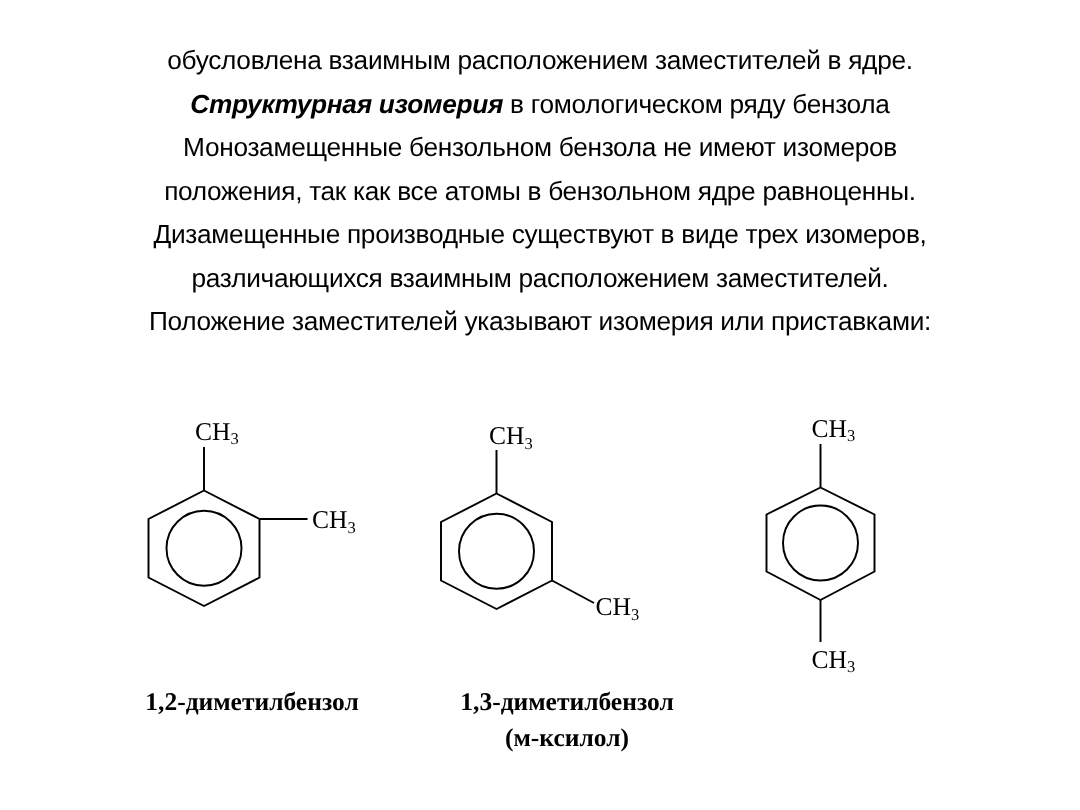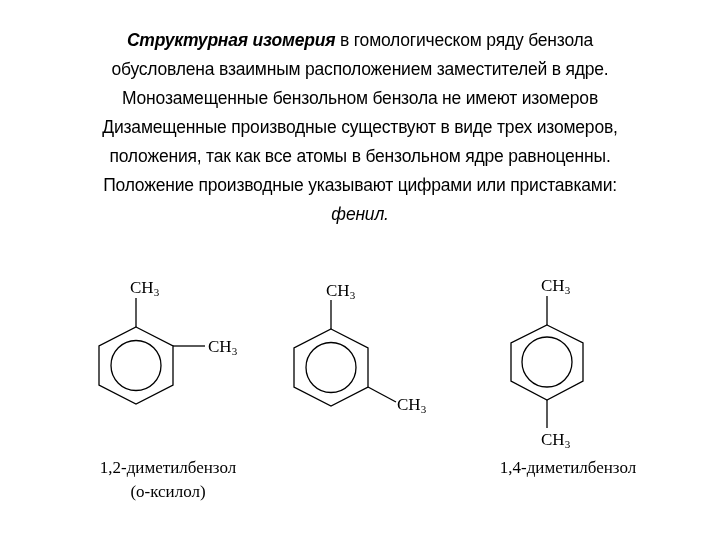--- a/index.html
+++ b/index.html
@@ -14,34 +14,34 @@
   .it { font-style: italic; }
   sub { font-size: 11px; vertical-align: -3px; line-height: 0; }
   .diagram { position: absolute; left: 0; top: 0; }
   .chem {
     position: absolute; font-family: "Liberation Serif", "DejaVu Serif", serif;
     font-size: 17px; white-space: nowrap; line-height: 1;
   }
   .chem sub { font-size: 11px; vertical-align: -3px; }
   .caption {
     position: absolute; font-family: "Liberation Serif", "DejaVu Serif", serif;
-    font-size: 17px; text-align: center; line-height: 24px; white-space: nowrap;
+    font-size: 17px; text-align: center; line-height: 24px; white-space: nowrap; font-weight: bold;
   }
 </style>
 </head>
 <body>
 
 <div class="text-block">
+  <span class="line">обусловлена взаимным расположением заместителей в ядре.</span>
   <span class="line"><span class="bi">Структурная изомерия</span><span> в гомологическом ряду бензола</span></span>
-  <span class="line">обусловлена взаимным расположением заместителей в ядре.</span>
   <span class="line">Монозамещенные бензольном бензола не имеют изомеров</span>
+  <span class="line">положения, так как все атомы в бензольном ядре равноценны.</span>
   <span class="line">Дизамещенные производные существуют в виде трех изомеров,</span>
-  <span class="line">положения, так как все атомы в бензольном ядре равноценны.</span>
-  <span class="line">Положение производные указывают цифрами или приставками:</span>
-  <span class="line"><span class="it">фенил.</span></span>
+  <span class="line">различающихся взаимным расположением заместителей.</span>
+  <span class="line">Положение заместителей указывают изомерия или приставками:</span>
 </div>
 
 <svg class="diagram" width="720" height="540" viewBox="0 0 720 540">
   <g fill="none" stroke="#000" stroke-width="1.3">
 
     <g>
       <polygon points="136,327 173,346 173,385 136,404 99,385 99,346"></polygon>
       <circle cx="136" cy="365.5" r="25"></circle>
       <line x1="136" y1="327" x2="136" y2="298"></line>
       <line x1="173" y1="346" x2="205" y2="346"></line>
@@ -67,19 +67,19 @@
 <div class="chem" style="left:208px; top:338px;"><span>CH</span><sub>3</sub></div>
 
 <div class="chem" style="left:326px; top:282px;"><span>CH</span><sub>3</sub></div>
 <div class="chem" style="left:397px; top:396px;"><span>CH</span><sub>3</sub></div>
 
 <div class="chem" style="left:541px; top:277px;"><span>CH</span><sub>3</sub></div>
 <div class="chem" style="left:541px; top:431px;"><span>CH</span><sub>3</sub></div>
 
 <div class="caption" style="left:68px; top:456px; width:200px;">
   <div>1,2-диметилбензол</div>
-  <div>(о-ксилол)</div>
 </div>
 <div class="caption" style="left:278px; top:456px; width:200px;">
+  <div>1,3-диметилбензол</div>
+  <div>(м-ксилол)</div>
 </div>
 <div class="caption" style="left:468px; top:456px; width:200px;">
-  <div>1,4-диметилбензол</div>
 </div>
 
 </body></html>

